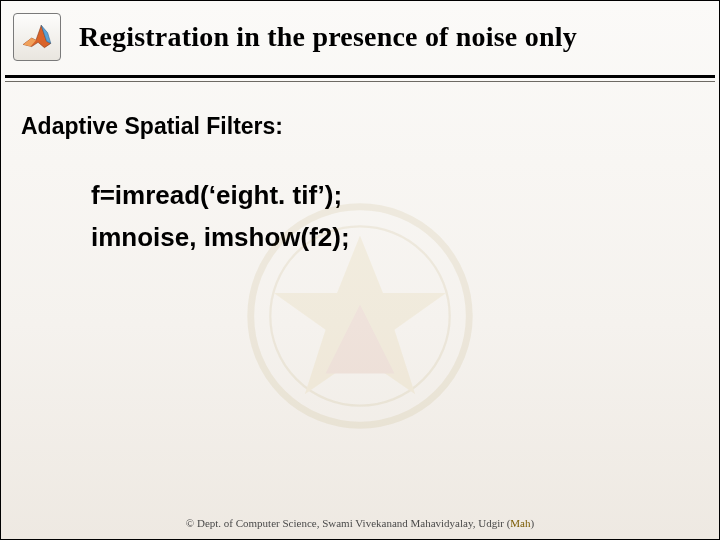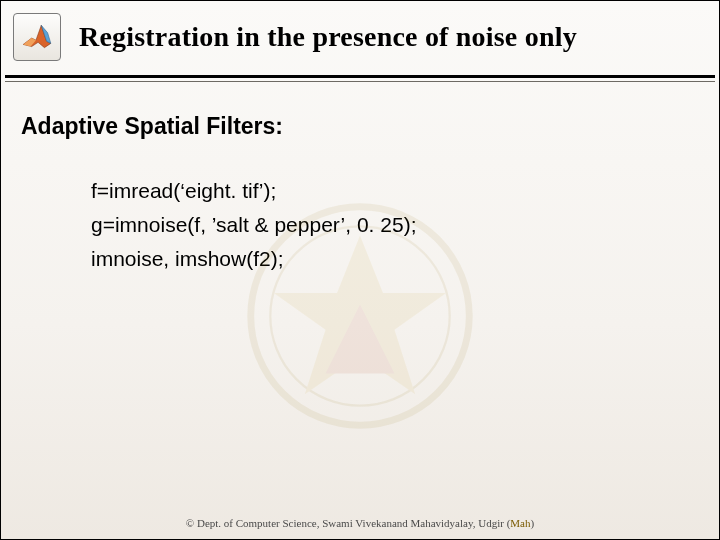--- a/index.html
+++ b/index.html
@@ -56,22 +56,22 @@
     font-family: Arial, Helvetica, sans-serif;
     color: #000;
   }
   .section-title {
     font-size: 23px;
     font-weight: 700;
     margin-bottom: 34px;
   }
   .code-block {
     padding-left: 70px;
-    font-size: 21px;
-    font-weight: 400;
+    font-size: 26px;
+    font-weight: 700;
     line-height: 1.62;
   }
   .code-line { white-space: nowrap; }
   .watermark {
     position: absolute;
     top: 200px; left: 50%;
     transform: translateX(-50%);
     opacity: 0.08;
     pointer-events: none;
   }
@@ -114,21 +114,20 @@
   <div class="rules">
     <div class="thick"></div>
     <div class="thin"></div>
   </div>
 
   <div class="content">
     <div class="section-title">Adaptive Spatial Filters:</div>
 
     <div class="code-block">
       <div class="code-line">f=imread(‘eight. tif’);</div>
-      <div class="code-line">g=imnoise(f, ’salt &amp; pepper’, 0. 25);</div>
       <div class="code-line">imnoise, imshow(f2);</div>
     </div>
   </div>
 
   <div class="footer">
     <span>© Dept. of Computer Science, Swami Vivekanand Mahavidyalay, Udgir (</span><span class="mah">Mah</span><span>)</span>
   </div>
 
 </div>
 

